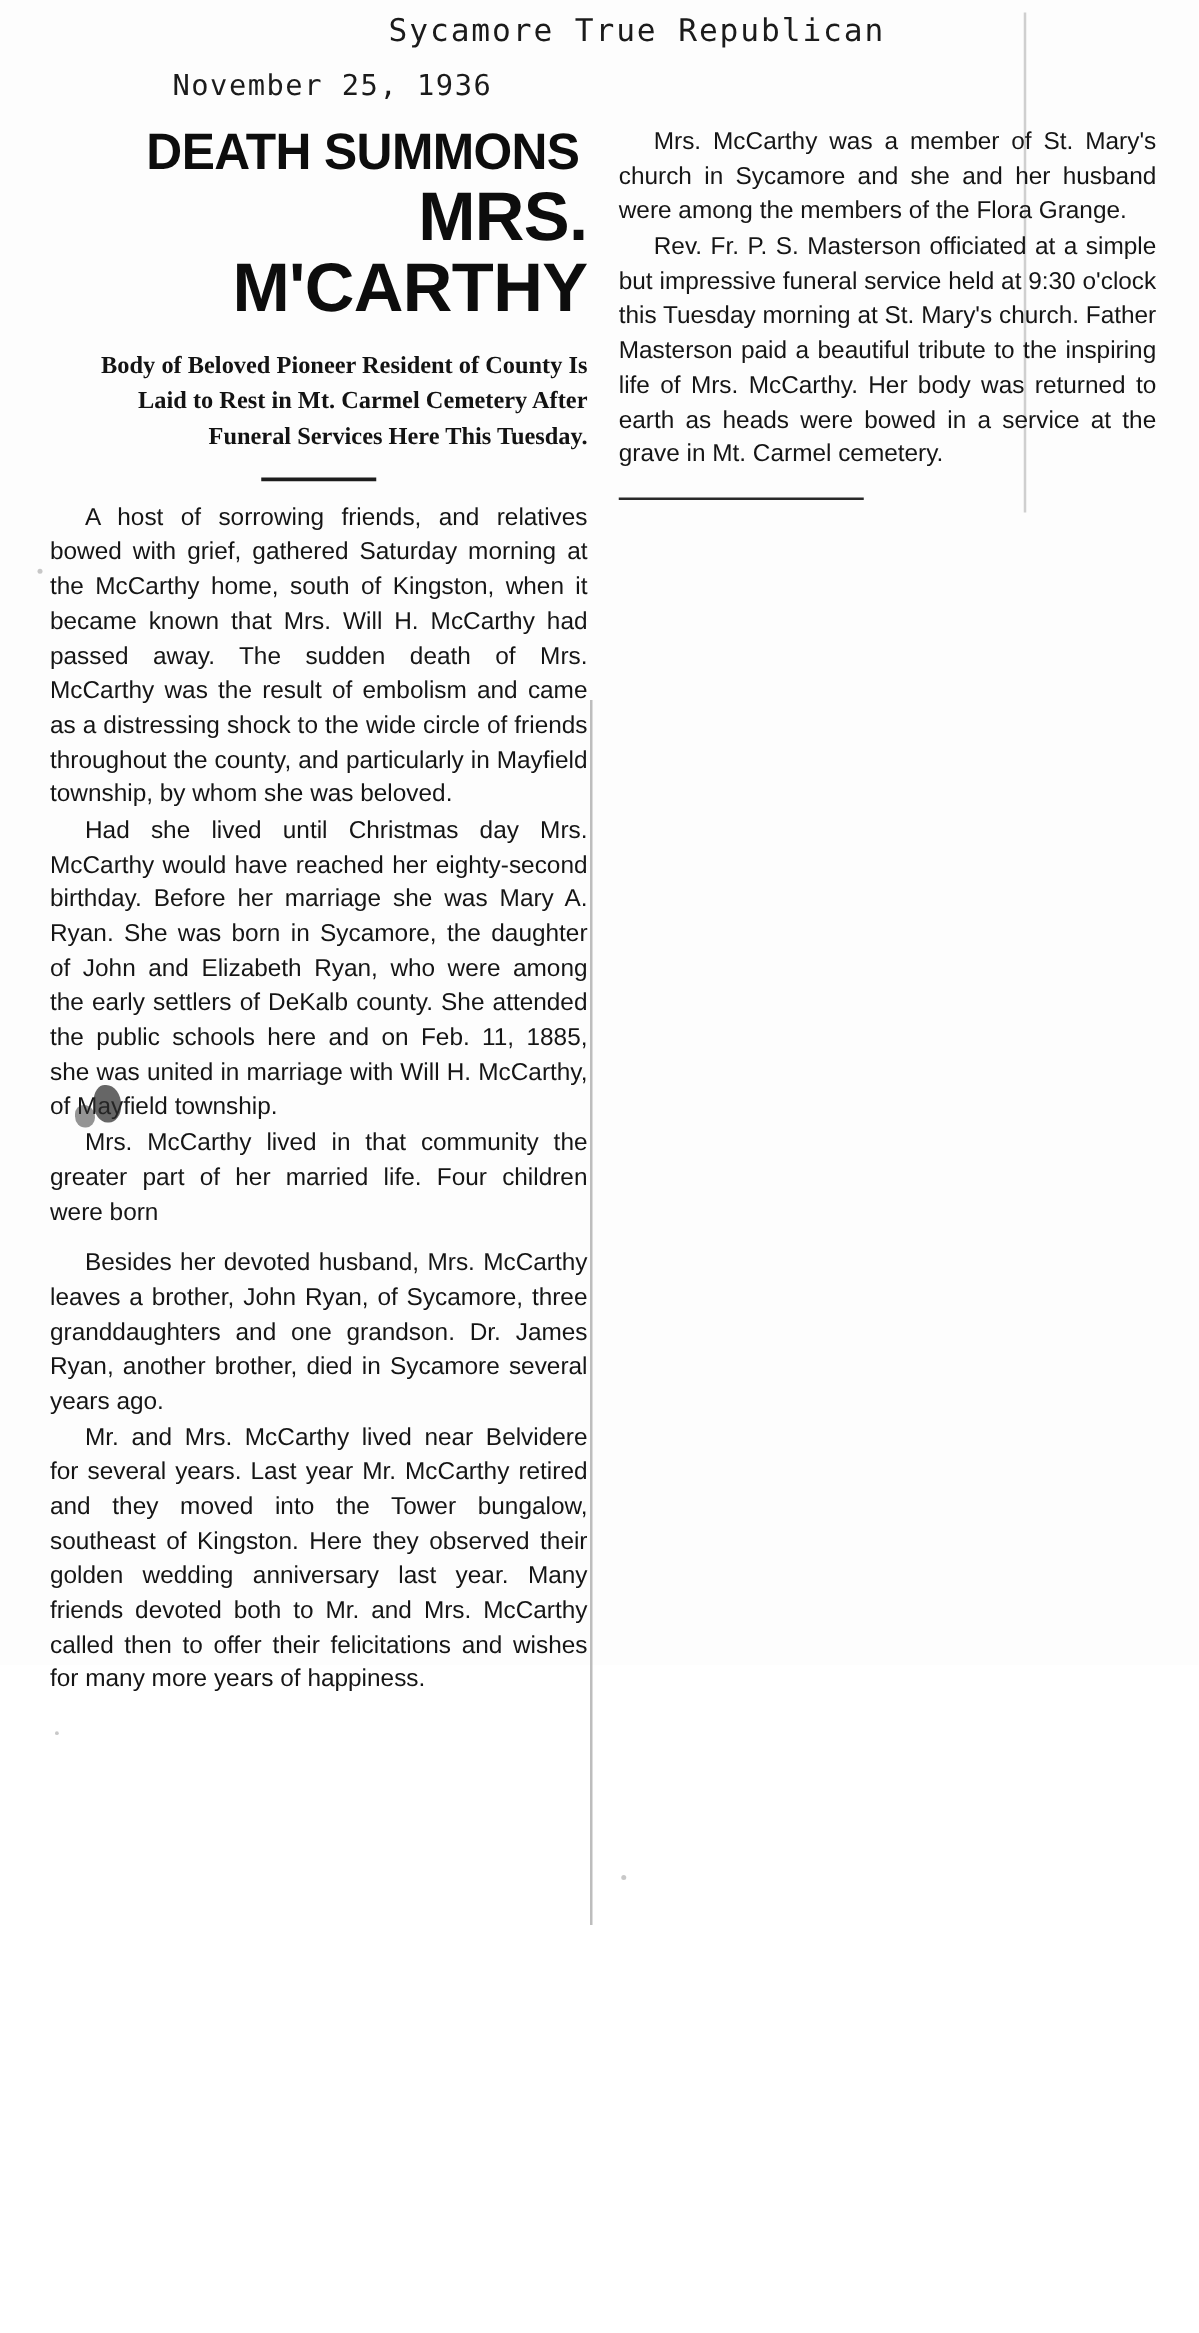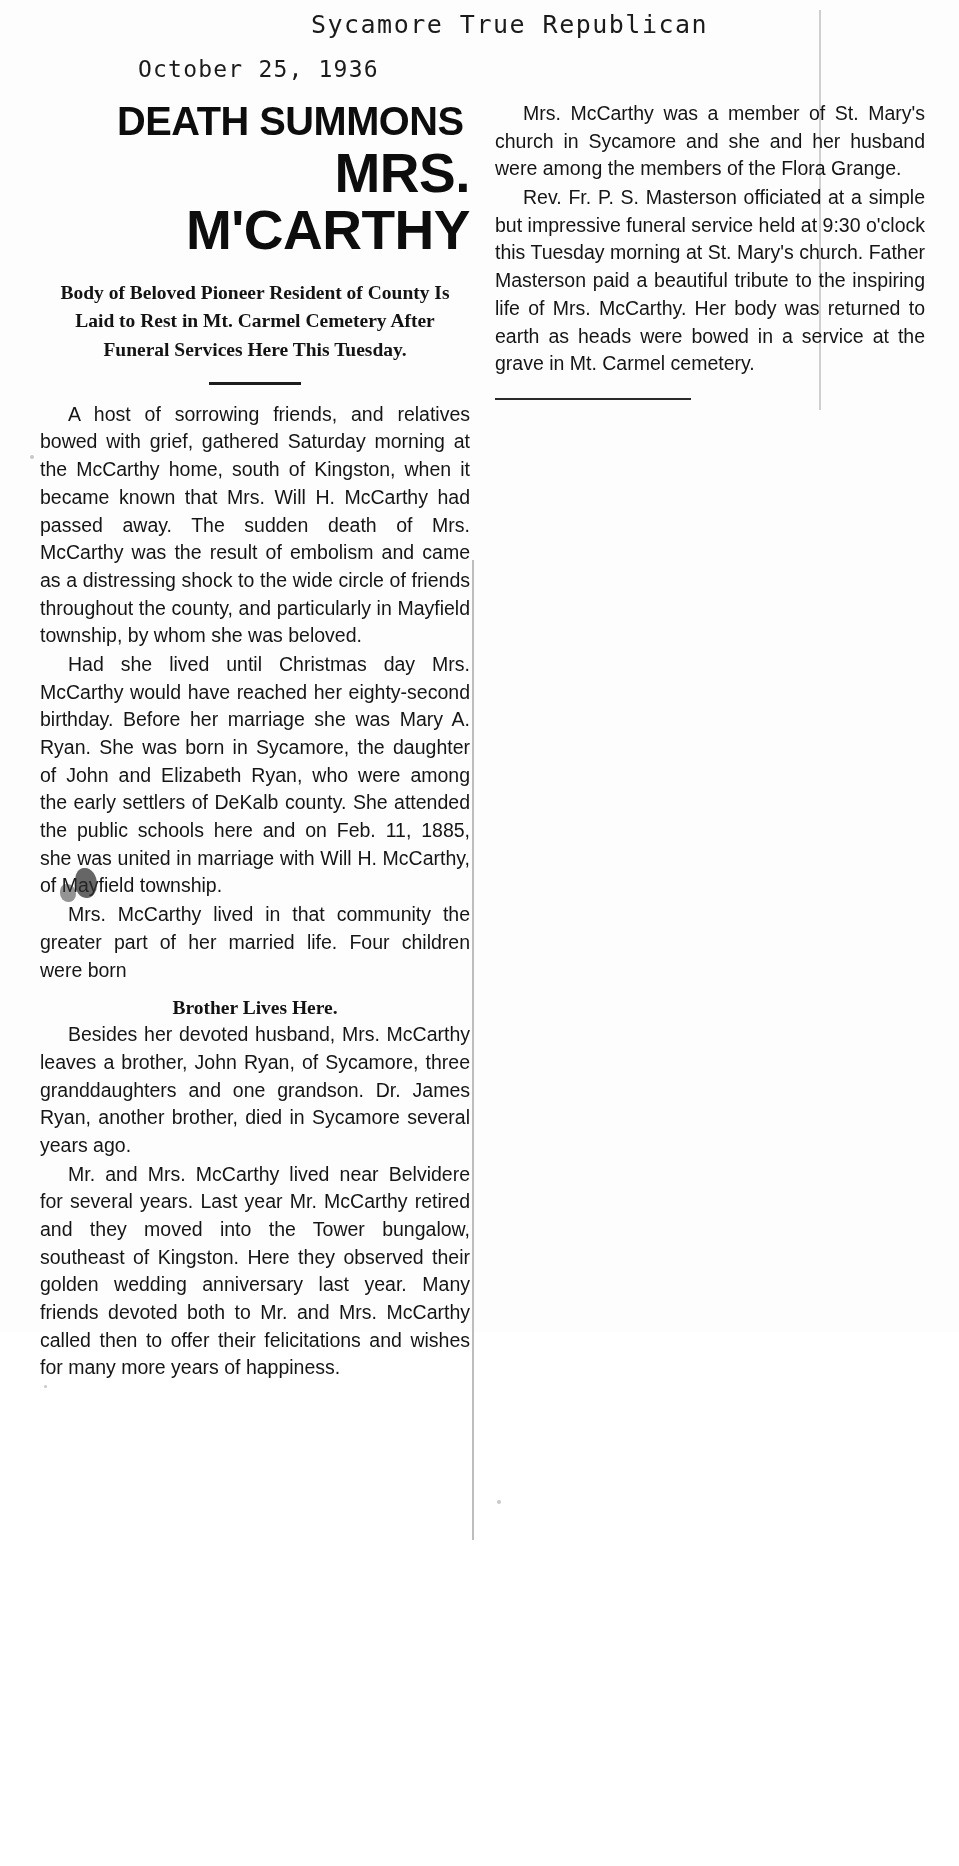--- a/index.html
+++ b/index.html
@@ -98,21 +98,21 @@
     transform: scaleX(0.97);
   }
   .headline .l2 {
     display: block;
     font-size: 55px;
     margin-top: 2px;
   }
 
   .subhead {
     margin-top: 20px;
-    text-align: center;
+    text-align: right;
     font-family: "Liberation Serif", serif;
     font-weight: bold;
     font-size: 19.5px;
     line-height: 1.45;
     color: #131313;
   }
 
   .divider {
     width: 92px;
     height: 3px;
@@ -167,21 +167,21 @@
 </style>
 </head>
 <body>
 
 <div class="page">
 
   <div class="masthead">
     <div class="masthead-title">Sycamore True Republican</div>
   </div>
 
-  <div class="dateline">October 25, 1936</div>
+  <div class="dateline">November 25, 1936</div>
 
   <div class="col-rule"></div>
   <div class="col-rule-top"></div>
 
   <div class="columns">
 
     <div class="col col-left">
 
       <div class="headline">
         <span class="l1">DEATH SUMMONS</span>
@@ -190,21 +190,20 @@
 
       <div class="subhead">Body of Beloved Pioneer Resident of County Is Laid to Rest in Mt. Carmel Cemetery After Funeral Services Here This Tuesday.</div>
 
       <div class="divider"></div>
 
       <div class="body-text">
         <p>A host of sorrowing friends, and relatives bowed with grief, gathered Saturday morning at the McCarthy home, south of Kingston, when it became known that Mrs. Will H. McCarthy had passed away. The sudden death of Mrs. McCarthy was the result of embolism and came as a distressing shock to the wide circle of friends throughout the county, and particularly in Mayfield township, by whom she was beloved.</p>
         <p>Had she lived until Christmas day Mrs. McCarthy would have reached her eighty-second birthday. Before her marriage she was Mary A. Ryan. She was born in Sycamore, the daughter of John and Elizabeth Ryan, who were among the early settlers of DeKalb county. She attended the public schools here and on Feb. 11, 1885, she was united in marriage with Will H. McCarthy, of Mayfield township.</p>
         <p class="gap-after">Mrs. McCarthy lived in that community the greater part of her married life. Four children were born</p>
 
-        <div class="crosshead">Brother Lives Here.</div>
 
         <p>Besides her devoted husband, Mrs. McCarthy leaves a brother, John Ryan, of Sycamore, three granddaughters and one grandson. Dr. James Ryan, another brother, died in Sycamore several years ago.</p>
         <p>Mr. and Mrs. McCarthy lived near Belvidere for several years. Last year Mr. McCarthy retired and they moved into the Tower bungalow, southeast of Kingston. Here they observed their golden wedding anniversary last year. Many friends devoted both to Mr. and Mrs. McCarthy called then to offer their felicitations and wishes for many more years of happiness.</p>
       </div>
     </div>
 
     <div class="col col-right">
       <div class="body-text">
         <p>Mrs. McCarthy was a member of St. Mary's church in Sycamore and she and her husband were among the members of the Flora Grange.</p>
         <p>Rev. Fr. P. S. Masterson officiated at a simple but impressive funeral service held at 9:30 o'clock this Tuesday morning at St. Mary's church. Father Masterson paid a beautiful tribute to the inspiring life of Mrs. McCarthy. Her body was returned to earth as heads were bowed in a service at the grave in Mt. Carmel cemetery.</p>

